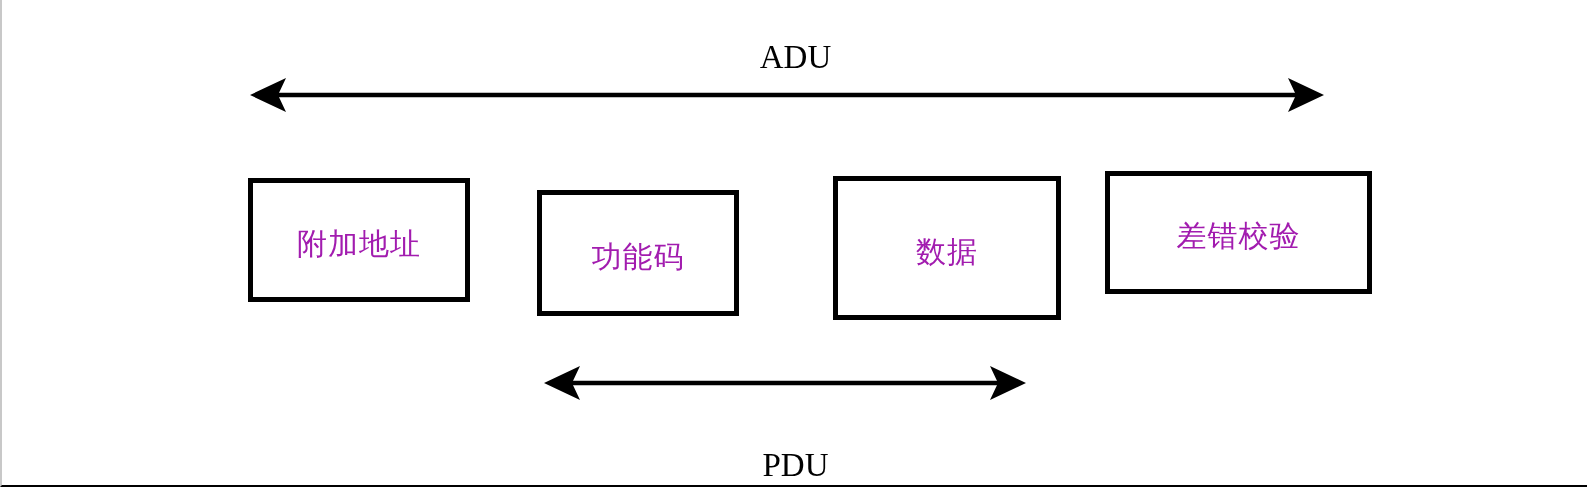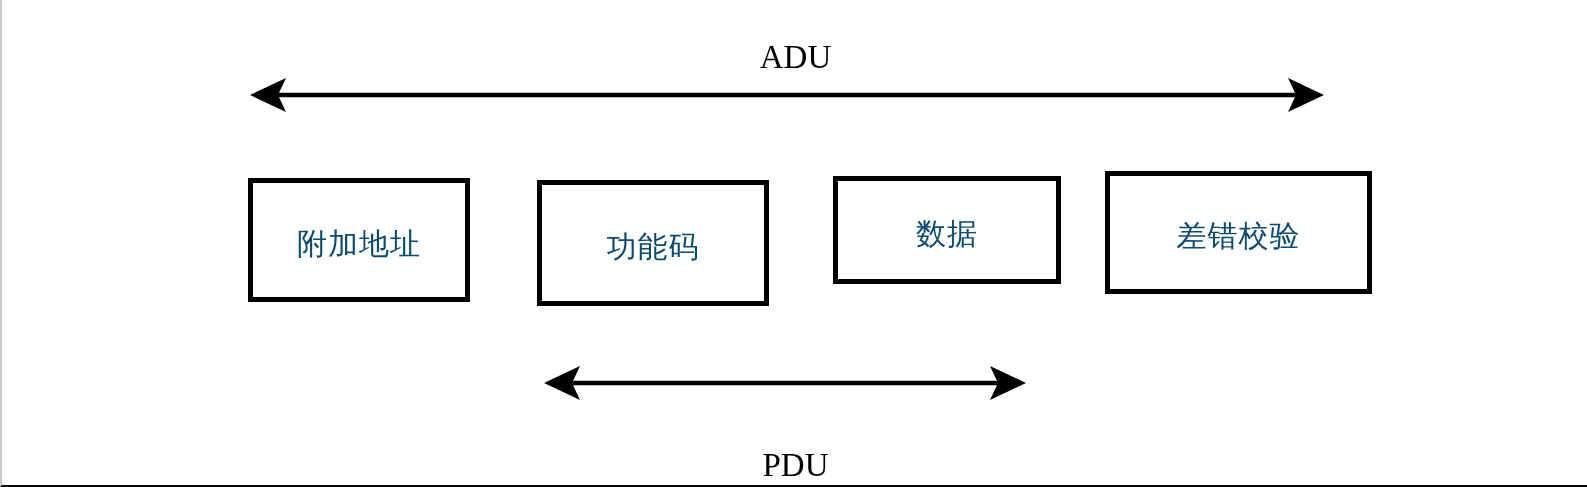--- a/index.html
+++ b/index.html
@@ -46,21 +46,21 @@
     box-sizing: border-box;
     background: #ffffff;
     border: 5px solid #000000;
     display: flex;
     align-items: center;
     justify-content: center;
   }
   .field-label {
     font-family: Liberation Serif, serif;
     font-size: 30px;
-    color: #0c4a6e;
+    color: #a21caf;
     letter-spacing: 1px;
     white-space: nowrap;
     position: relative;
     top: 4px;
   }
   .arrow-svg {
     position: absolute;
     overflow: visible;
   }
 </style>
@@ -74,25 +74,25 @@
   <svg class="arrow-svg" style="left:240px; top:74px;" width="1090" height="42" viewBox="0 0 1090 42">
     <line x1="18" y1="21" x2="1072" y2="21" stroke="#000000" stroke-width="4.5"></line>
     <polygon points="8,21 44,4 36,21 44,38" fill="#000000"></polygon>
     <polygon points="1082,21 1046,4 1054,21 1046,38" fill="#000000"></polygon>
   </svg>
 
   <div class="field-box" style="left:246px; top:178px; width:222px; height:124px;">
     <span class="field-label">附加地址</span>
   </div>
 
-  <div class="field-box" style="left:535px; top:180px; width:232px; height:126px;">
+  <div class="field-box" style="left:535px; top:190px; width:202px; height:126px;">
     <span class="field-label">功能码</span>
   </div>
 
-  <div class="field-box" style="left:831px; top:176px; width:228px; height:108px;">
+  <div class="field-box" style="left:831px; top:176px; width:228px; height:144px;">
     <span class="field-label">数据</span>
   </div>
 
   <div class="field-box" style="left:1103px; top:171px; width:267px; height:123px;">
     <span class="field-label">差错校验</span>
   </div>
 
   <svg class="arrow-svg" style="left:534px; top:362px;" width="498" height="42" viewBox="0 0 498 42">
     <line x1="18" y1="21" x2="480" y2="21" stroke="#000000" stroke-width="4.5"></line>
     <polygon points="8,21 44,4 36,21 44,38" fill="#000000"></polygon>

